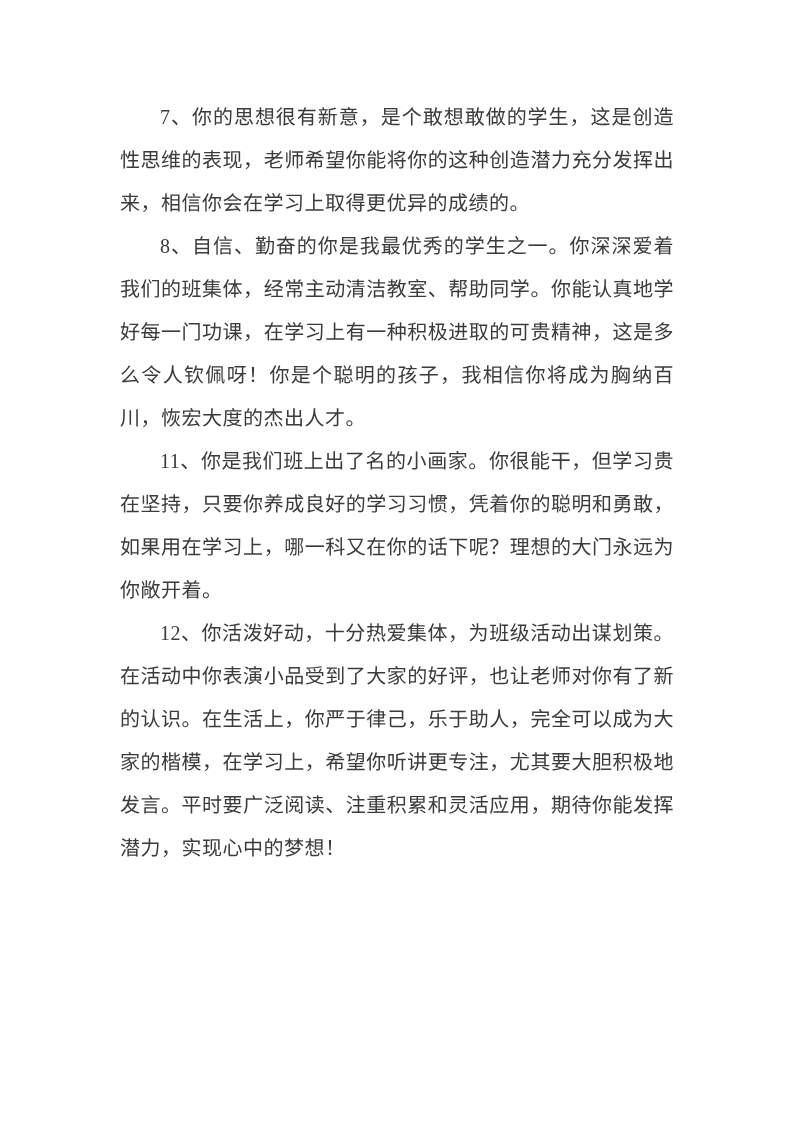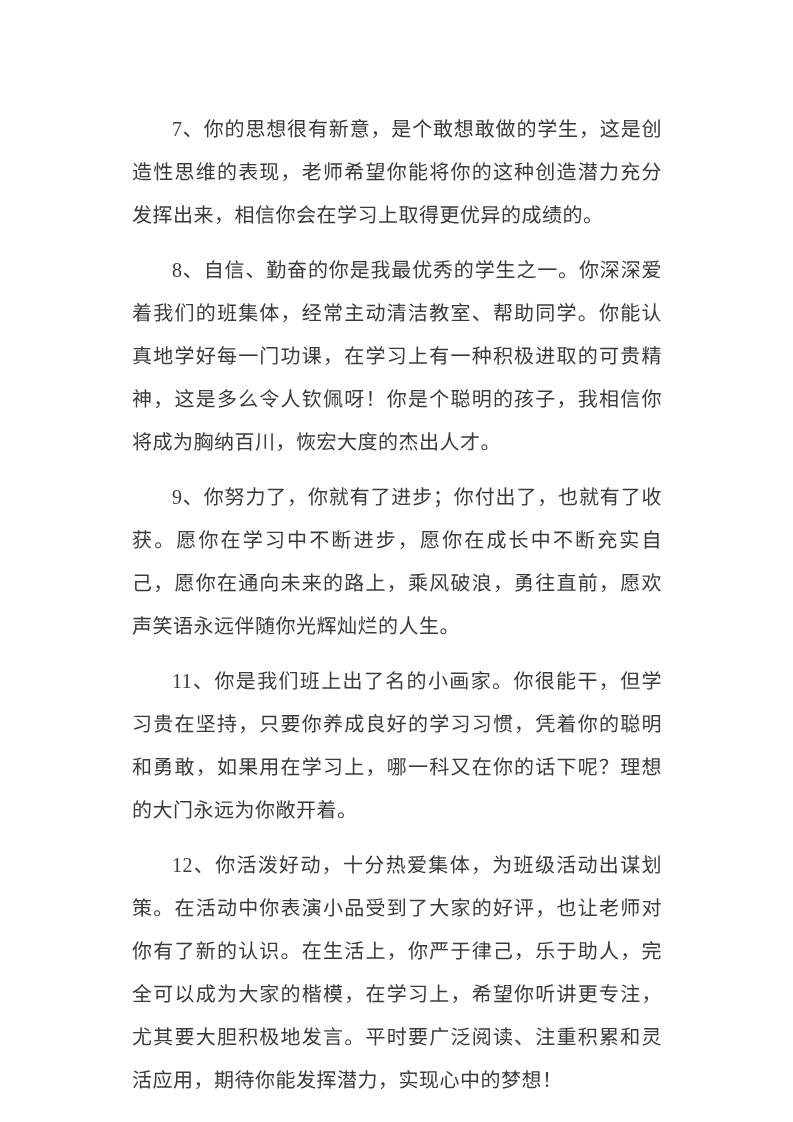--- a/index.html
+++ b/index.html
@@ -15,36 +15,35 @@
     overflow: hidden;
     font-family: "Liberation Serif", "DejaVu Serif", serif;
   }
   .doc-content {
     position: absolute;
     left: 120px;
     top: 96px;
     width: 554px;
   }
   .doc-content p {
-    margin: 12px;
+    margin: 0;
     padding: 0;
     font-size: 20px;
     line-height: 43px;
     color: #3b3b3b;
     text-align: justify;
     text-justify: inter-ideograph;
     text-indent: 2em;
     letter-spacing: 0.5px;
     word-break: break-all;
   }
 </style>
 </head>
 <body>
 
 <div class="page">
   <div class="doc-content">
     <p>7、你的思想很有新意，是个敢想敢做的学生，这是创造性思维的表现，老师希望你能将你的这种创造潜力充分发挥出来，相信你会在学习上取得更优异的成绩的。</p>
     <p>8、自信、勤奋的你是我最优秀的学生之一。你深深爱着我们的班集体，经常主动清洁教室、帮助同学。你能认真地学好每一门功课，在学习上有一种积极进取的可贵精神，这是多么令人钦佩呀！你是个聪明的孩子，我相信你将成为胸纳百川，恢宏大度的杰出人才。</p>
-    <p>9、你努力了，你就有了进步；你付出了，也就有了收获。愿你在学习中不断进步，愿你在成长中不断充实自己，愿你在通向未来的路上，乘风破浪，勇往直前，愿欢声笑语永远伴随你光辉灿烂的人生。</p>
     <p>11、你是我们班上出了名的小画家。你很能干，但学习贵在坚持，只要你养成良好的学习习惯，凭着你的聪明和勇敢，如果用在学习上，哪一科又在你的话下呢？理想的大门永远为你敞开着。</p>
     <p>12、你活泼好动，十分热爱集体，为班级活动出谋划策。在活动中你表演小品受到了大家的好评，也让老师对你有了新的认识。在生活上，你严于律己，乐于助人，完全可以成为大家的楷模，在学习上，希望你听讲更专注，尤其要大胆积极地发言。平时要广泛阅读、注重积累和灵活应用，期待你能发挥潜力，实现心中的梦想！</p>
   </div>
 </div>
 
 </body></html>

